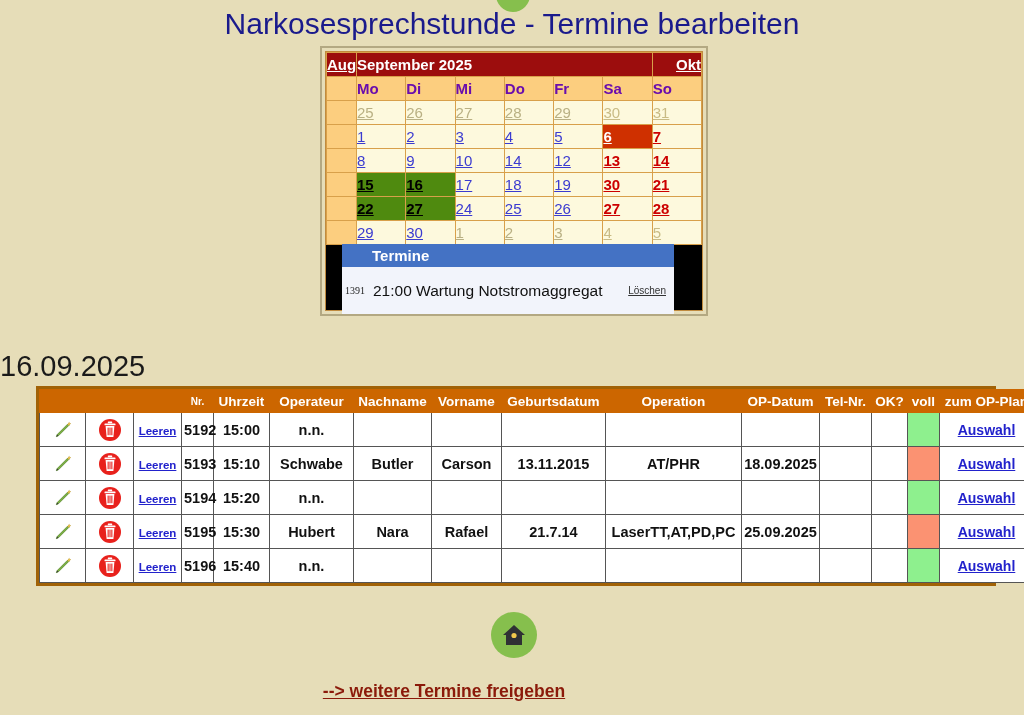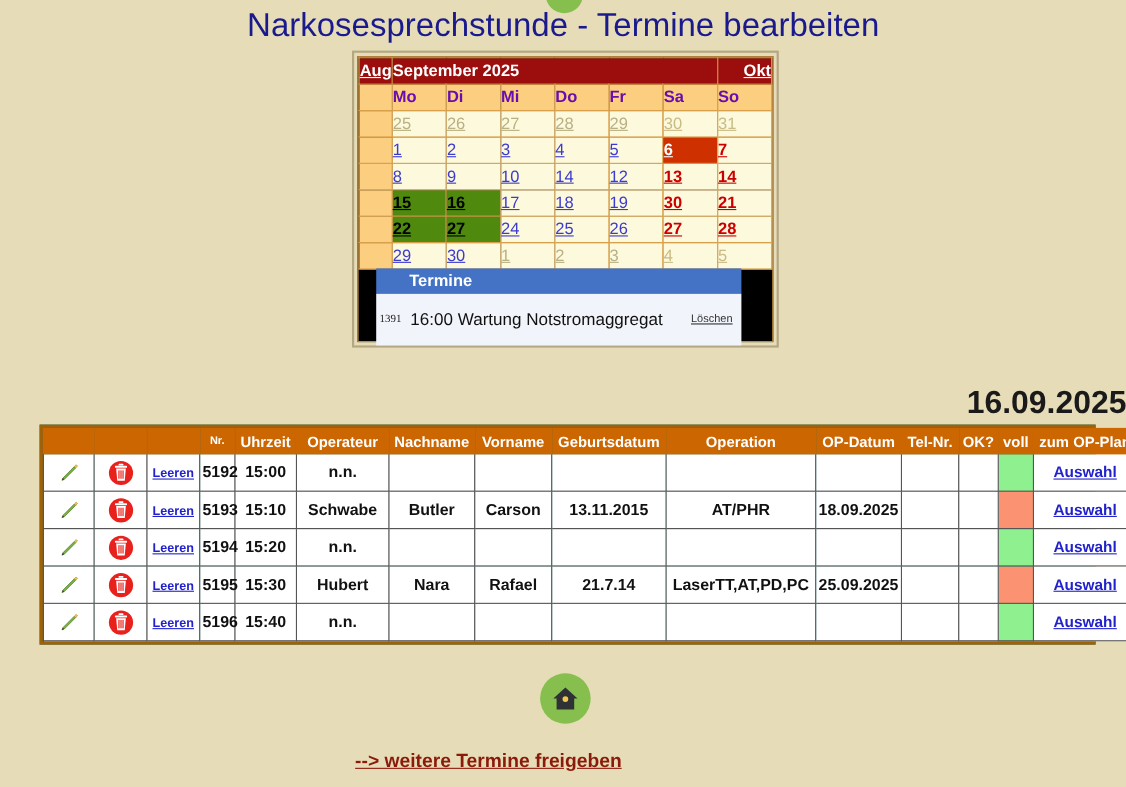--- a/index.html
+++ b/index.html
@@ -164,24 +164,24 @@
     text-decoration: underline;
     padding-right: 4px;
   }
 
   
   .date-heading {
     position: absolute;
     left: 0;
     top: 350px;
     width: 1024px;
-    text-align: right;
+    text-align: left;
     font-size: 29px;
     color: #1a1a1a;
-    font-weight: bold;
+    font-weight: normal;
   }
 
   
   .tbl-wrap {
     position: absolute;
     left: 36px;
     top: 386px;
     width: 960px;
     border: 3px solid #a16207;
     box-sizing: border-box;
@@ -368,21 +368,21 @@
             <td class="day we other"><a href="#">4</a></td>
             <td class="day we other"><a href="#">5</a></td>
           </tr>
         </tbody>
     </table>
 
     <div class="termine">
       <div class="termine-head">Termine</div>
       <div class="termine-body">
         <span class="termine-id">1391</span>
-        <span class="termine-text">16:00 Wartung Notstromaggregat</span>
+        <span class="termine-text">21:00 Wartung Notstromaggregat</span>
         <a href="#" class="termine-del">Löschen</a>
       </div>
     </div>
   </div>
 </div>
 
 <div class="date-heading">16.09.2025</div>
 
 <div class="tbl-wrap">
   <table class="appt">

